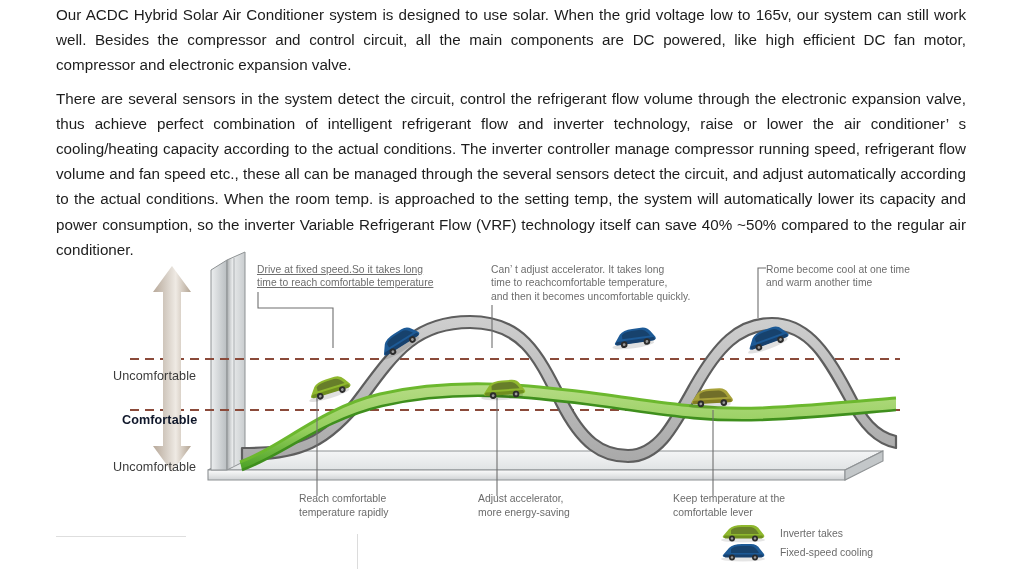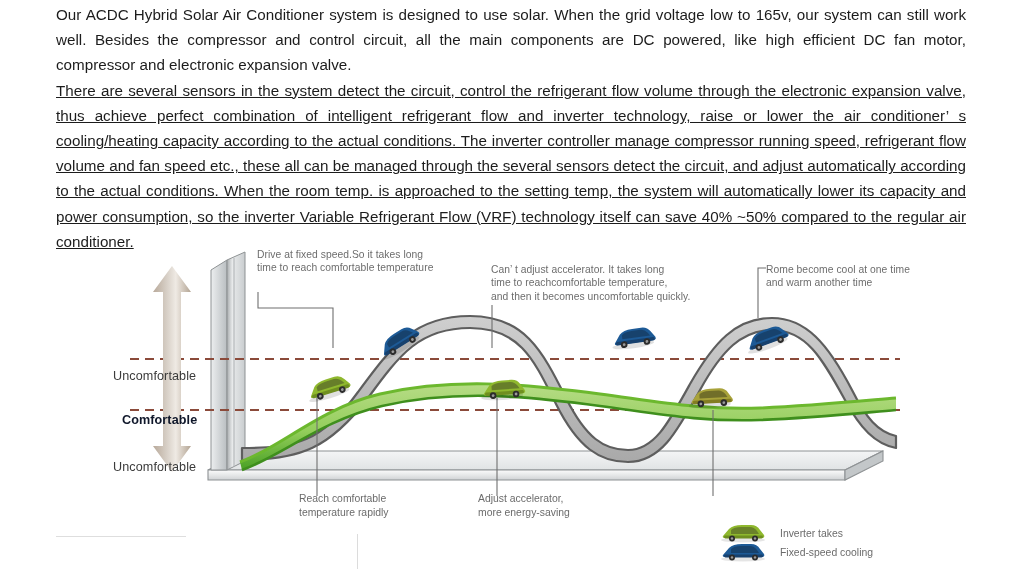--- a/index.html
+++ b/index.html
@@ -10,21 +10,21 @@
   }
   #page{position:absolute;inset:0;}
 
   
   .prose{
     position:absolute;left:56px;top:2px;width:910px;
     font-size:15.2px;line-height:25.2px;color:#1c1c1c;
     text-align:justify;
   }
   .prose p{margin:0;}
-  .prose p + p{margin-top:0px;text-decoration:underline;}
+  .prose p + p{margin-top:8px;}
 
   
   #diagram{position:absolute;left:0;top:248px;width:1024px;height:321px;}
   #diagram svg{display:block;}
 
   .callout{
     position:absolute;font-size:10.3px;line-height:13.4px;
     color:#6d6d6d;white-space:pre-line;letter-spacing:.05px;
   }
   .axis-label{
@@ -234,32 +234,34 @@
 
       <g>
         <path d="M172,18 L191,44 L181,44 L181,198 L191,198 L172,224 L153,198 L163,198 L163,44 L153,44 Z" fill="url(#gArrow)"></path>
       </g>
     </svg>
 
     <div class="axis-label" style="left:113px;top:85px;">Uncomfortable</div>
     <div class="axis-label mid" style="left:122px;top:129px;">Comfortable</div>
     <div class="axis-label" style="left:113px;top:176px;">Uncomfortable</div>
 
-    <div class="callout" style="left:257px;top:0;width:215px;">Drive at fixed speed.So it takes long
+    <div class="callout" style="left:257px;top:15px;width:215px;text-decoration:underline;">Drive at fixed speed.So it takes long
 time to reach comfortable temperature</div>
     <div class="callout" style="left:491px;top:15px;width:240px;">Can’ t adjust accelerator. It takes long
 time to reachcomfortable temperature,
 and then it becomes uncomfortable quickly.</div>
     <div class="callout" style="left:766px;top:15px;width:180px;">Rome become cool at one time
 and warm another time</div>
 
     <div class="caption" style="left:299px;top:244px;width:160px;">Reach comfortable
 temperature rapidly</div>
     <div class="caption" style="left:478px;top:244px;width:160px;">Adjust accelerator,
 more energy-saving</div>
+    <div class="caption" style="left:673px;top:244px;width:170px;">Keep temperature at the
+comfortable lever</div>
   </div>
 
   <div class="legend">
     <div class="legend-row">
       <span class="legend-car">
         <svg width="52" height="19" viewBox="0 0 52 19">
           <ellipse cx="25" cy="16" rx="22" ry="2.6" fill="#000" opacity=".10"></ellipse>
           <path d="M5,12 L11,5 Q15,1 24,1 L33,1 Q39,1 42,6 L46,11 Q47,13 45,14 L7,14 Q4,14 5,12 Z" fill="#8fb82e"></path>
           <path d="M13,6 Q16,3 23,3 L32,3 Q36,3 39,7 L41,10 L13,10 Z" fill="#5a6b2a" opacity=".7"></path>
           <rect x="6" y="11.5" width="39" height="3" rx="1.4" fill="#6f8f20"></rect>

